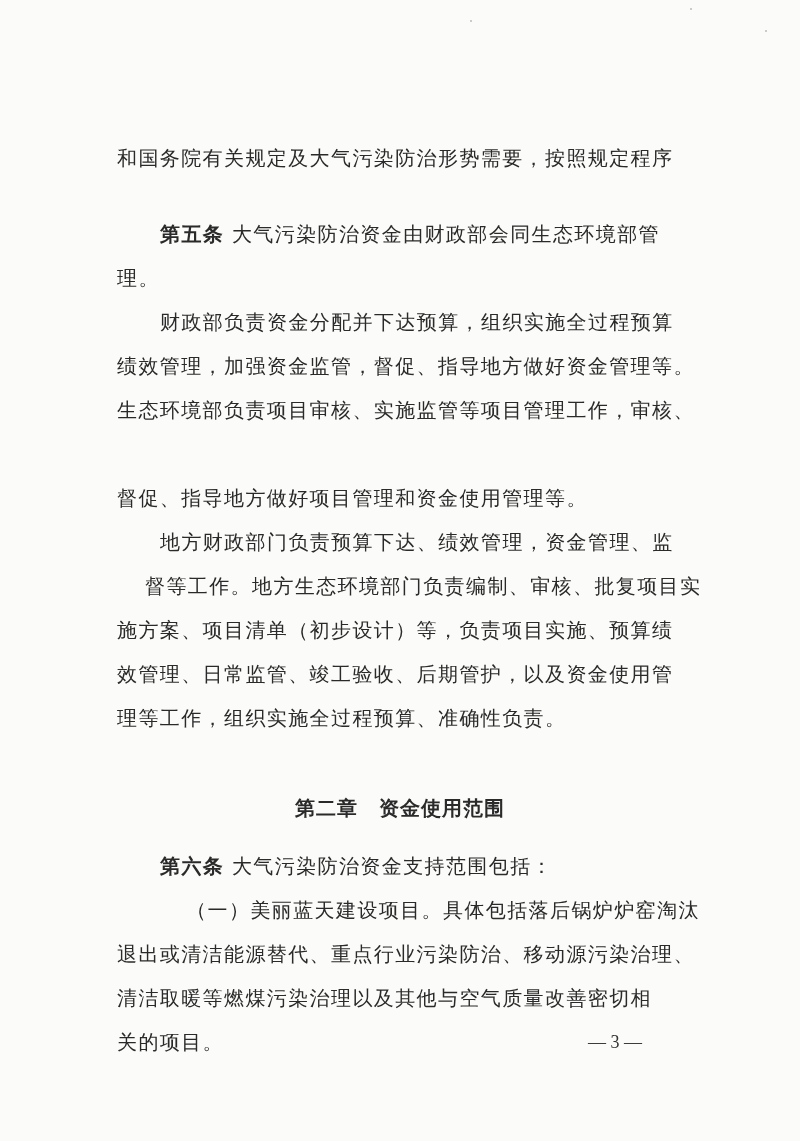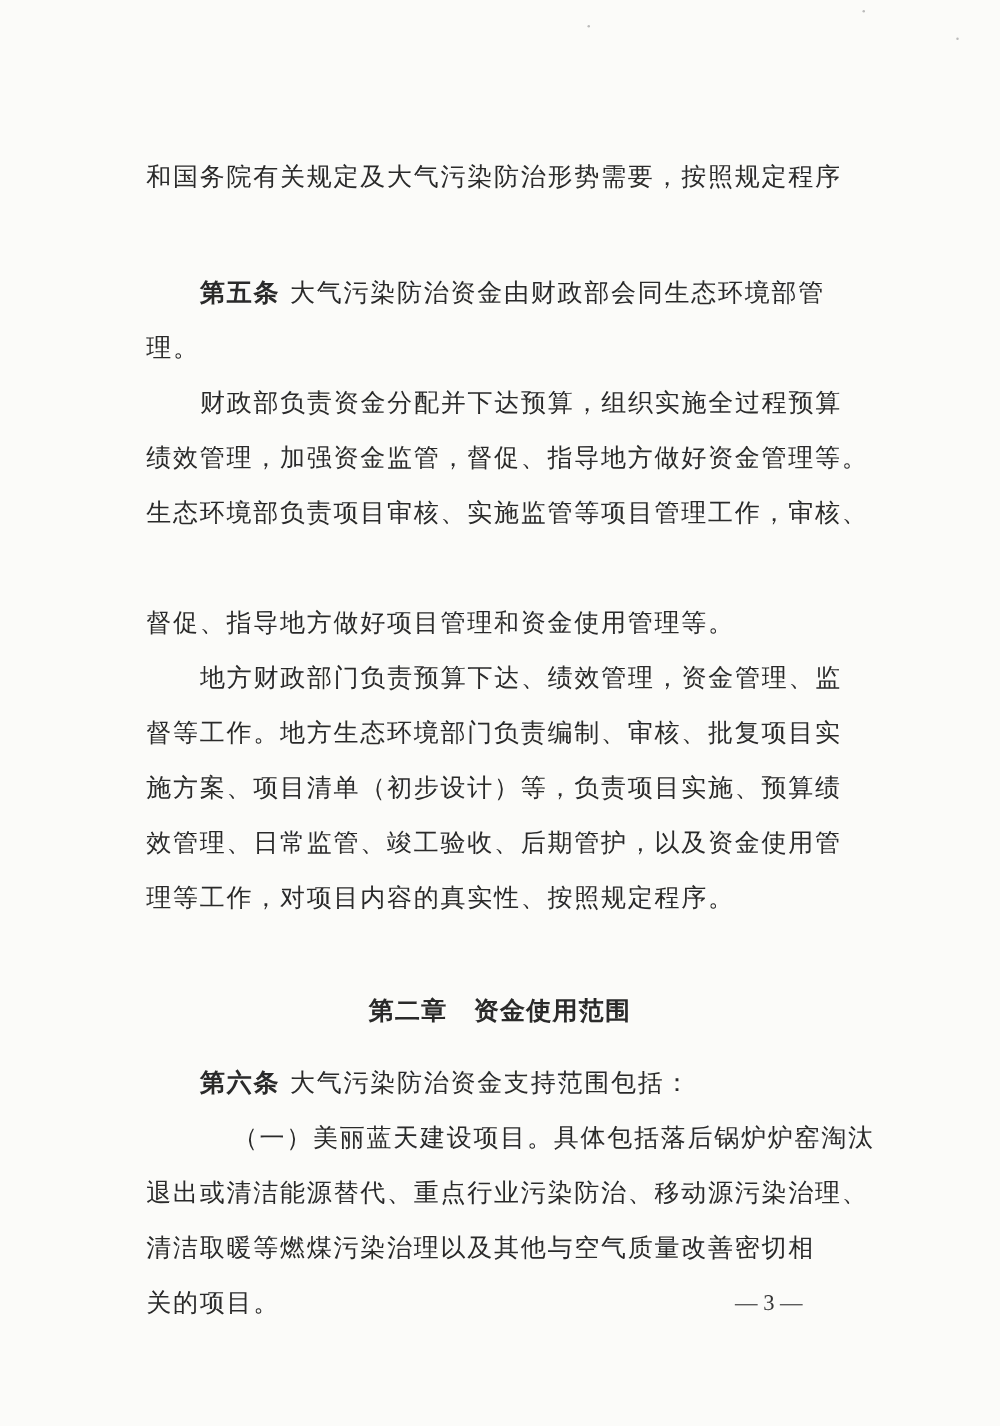--- a/index.html
+++ b/index.html
@@ -63,37 +63,37 @@
       height: 2px;
       background: #bbb;
       border-radius: 50%;
     }
   </style>
 </head>
 <body>
 
 <div class="page">
 
-  <div class="line" style="top:127px;">和国务院有关规定及大气污染防治形势需要，按照规定程序</div>
+  <div class="line" style="top:144px;">和国务院有关规定及大气污染防治形势需要，按照规定程序</div>
 
   <div class="line indent" style="top:220px;">
     <span class="bold">第五条</span><span> 大气污染防治资金由财政部会同生态环境部管</span>
   </div>
   <div class="line" style="top:264px;">理。</div>
 
   <div class="line indent" style="top:308px;">财政部负责资金分配并下达预算，组织实施全过程预算</div>
   <div class="line" style="top:352px;">绩效管理，加强资金监管，督促、指导地方做好资金管理等。</div>
   <div class="line" style="top:396px;">生态环境部负责项目审核、实施监管等项目管理工作，审核、</div>
   <div class="line" style="top:484px;">督促、指导地方做好项目管理和资金使用管理等。</div>
 
   <div class="line indent" style="top:528px;">地方财政部门负责预算下达、绩效管理，资金管理、监</div>
-  <div class="line" style="top:572px;">督等工作。地方生态环境部门负责编制、审核、批复项目实</div>
+  <div class="line" style="top:572px;margin-left:28px;">督等工作。地方生态环境部门负责编制、审核、批复项目实</div>
   <div class="line" style="top:660px;">效管理、日常监管、竣工验收、后期管护，以及资金使用管</div>
   <div class="line" style="top:616px;">施方案、项目清单（初步设计）等，负责项目实施、预算绩</div>
-  <div class="line" style="top:704px;">理等工作，对项目内容的真实性、按照规定程序。</div>
+  <div class="line" style="top:704px;">理等工作，组织实施全过程预算、准确性负责。</div>
 
   <div class="chapter" style="top:774px;margin-top:20px;">第二章　资金使用范围</div>
 
   <div class="line indent" style="top:852px;">
     <span class="bold">第六条</span><span> 大气污染防治资金支持范围包括：</span>
   </div>
 
   <div class="line indent" style="top:896px;text-align:center;">（一）美丽蓝天建设项目。具体包括落后锅炉炉窑淘汰</div>
   <div class="line" style="top:940px;">退出或清洁能源替代、重点行业污染防治、移动源污染治理、</div>
   <div class="line" style="top:984px;">清洁取暖等燃煤污染治理以及其他与空气质量改善密切相</div>

